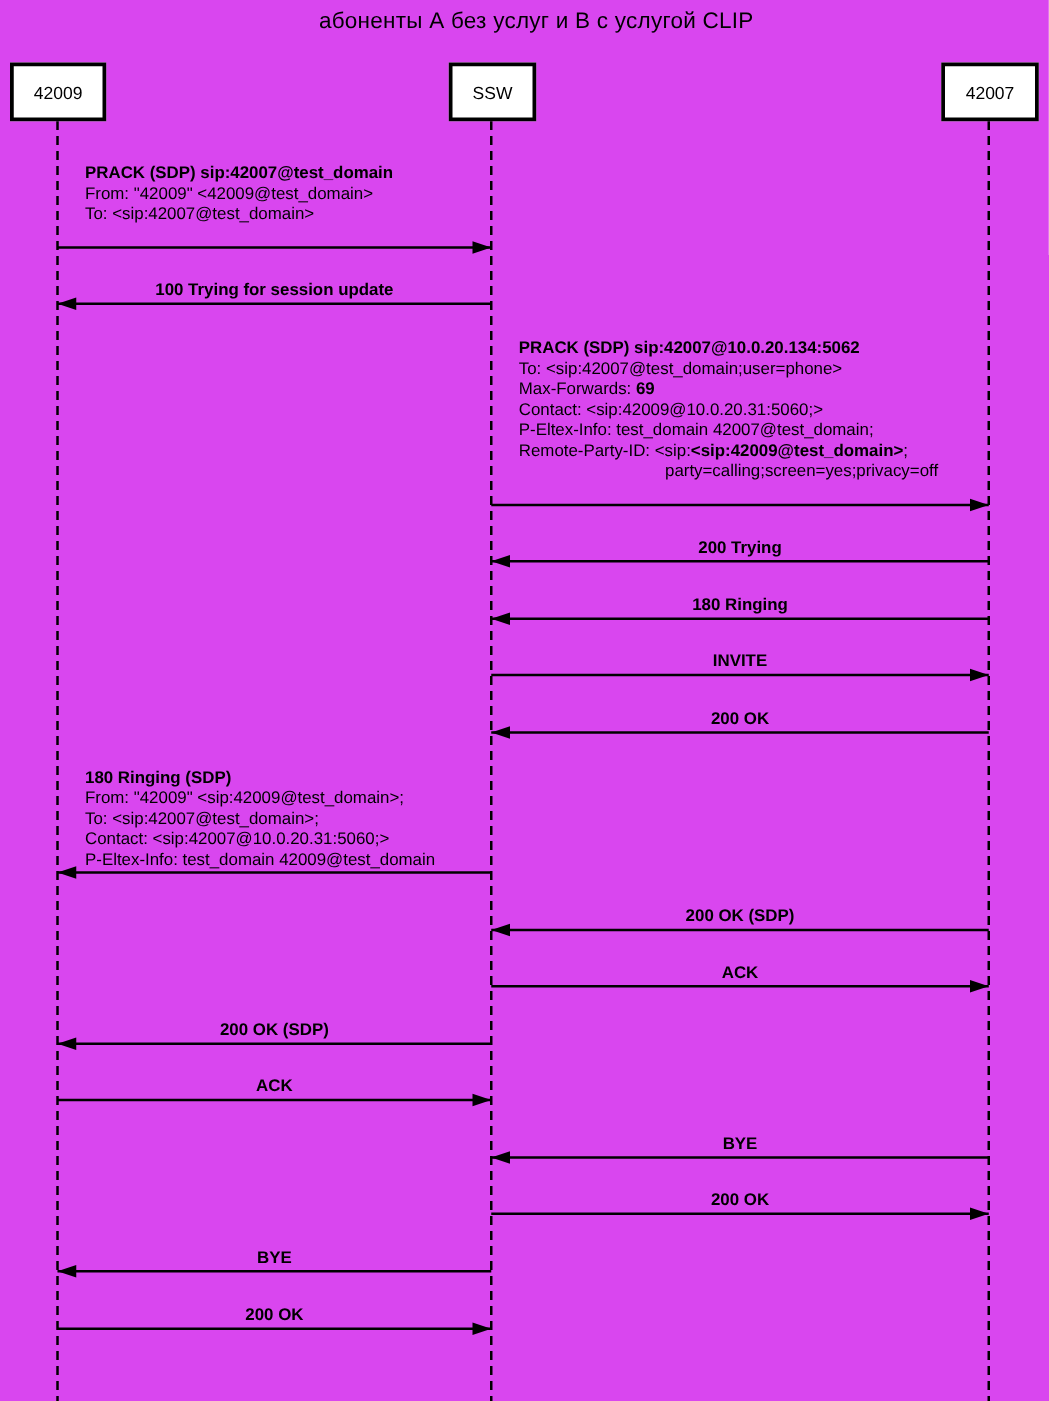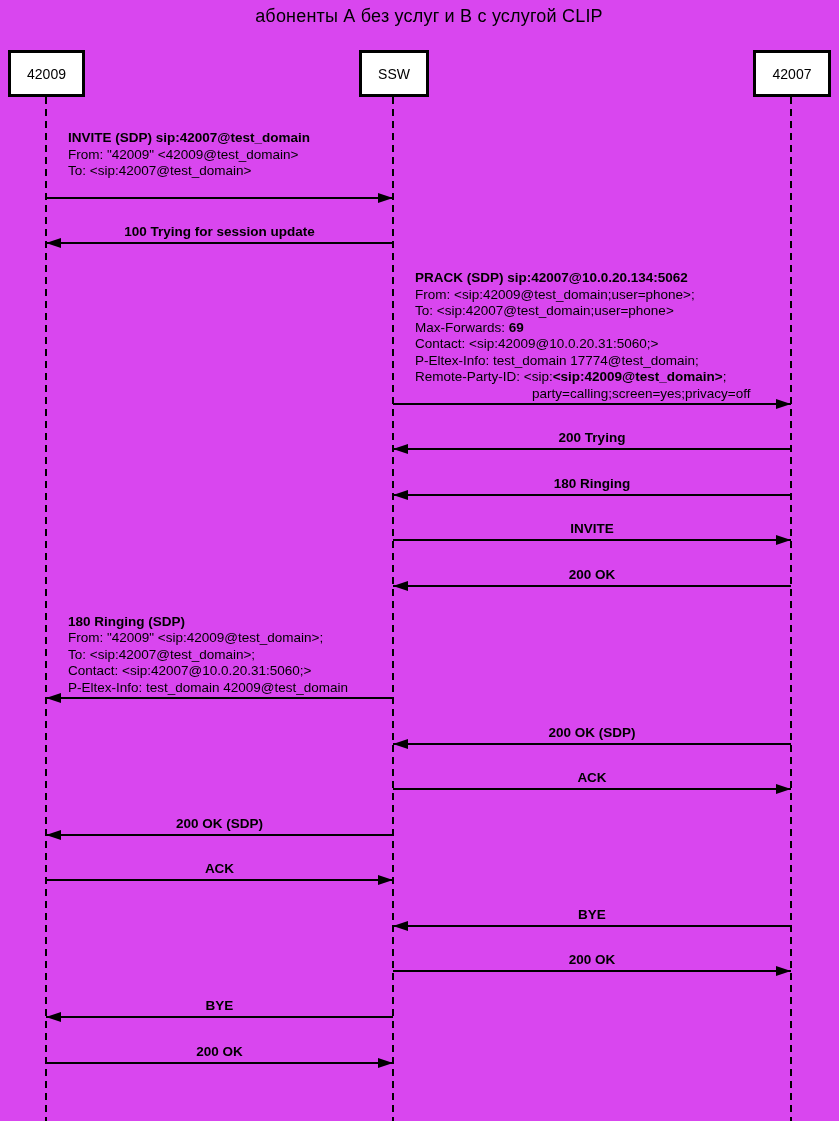--- a/index.html
+++ b/index.html
@@ -94,36 +94,35 @@
   </div>
 
   <div class="lifeline lifeline-a"></div>
   <div class="lifeline lifeline-s"></div>
   <div class="lifeline lifeline-b"></div>
 
   <div id="messages">
       <div class="msg-line" style="left: 46px; width: 347px; top: 197px;"></div>
       <div class="arrowhead dir-right" style="top: 192.5px; left: 378px;"></div>
       <div class="msg-block" style="left: 68px; top: 130px;">
-        <span class="hline"><b>INVITE (SDP) sip:42007@test_domain</b></span>
+        <span class="hline"><b>PRACK (SDP) sip:42007@test_domain</b></span>
         <span class="hline">From: "42009" &lt;42009@test_domain&gt;</span>
         <span class="hline">To: &lt;sip:42007@test_domain&gt;</span>
       </div>
       <div class="msg-line" style="left: 46px; width: 347px; top: 242px;"></div>
       <div class="arrowhead dir-left" style="top: 237.5px; left: 46px;"></div>
       <div class="msg-label" style="left: 46px; width: 347px; top: 224px;">100 Trying for session update</div>
       <div class="msg-line" style="left: 393px; width: 398px; top: 403px;"></div>
       <div class="arrowhead dir-right" style="top: 398.5px; left: 776px;"></div>
       <div class="msg-block" style="left: 415px; top: 270px;">
         <span class="hline"><b>PRACK (SDP) sip:42007@10.0.20.134:5062</b></span>
-        <span class="hline">From: &lt;sip:42009@test_domain;user=phone&gt;;</span>
         <span class="hline">To: &lt;sip:42007@test_domain;user=phone&gt;</span>
         <span class="hline">Max-Forwards: <b>69</b></span>
         <span class="hline">Contact: &lt;sip:42009@10.0.20.31:5060;&gt;</span>
-        <span class="hline">P-Eltex-Info: test_domain 17774@test_domain;</span>
+        <span class="hline">P-Eltex-Info: test_domain 42007@test_domain;</span>
         <span class="hline">Remote-Party-ID: &lt;sip:<b>&lt;sip:42009@test_domain&gt;</b>;</span>
         <span class="hline" style="padding-left: 117px;">party=calling;screen=yes;privacy=off</span>
       </div>
       <div class="msg-line" style="left: 393px; width: 398px; top: 448px;"></div>
       <div class="arrowhead dir-left" style="top: 443.5px; left: 393px;"></div>
       <div class="msg-label" style="left: 393px; width: 398px; top: 430px;">200 Trying</div>
       <div class="msg-line" style="left: 393px; width: 398px; top: 494px;"></div>
       <div class="arrowhead dir-left" style="top: 489.5px; left: 393px;"></div>
       <div class="msg-label" style="left: 393px; width: 398px; top: 476px;">180 Ringing</div>
       <div class="msg-line" style="left: 393px; width: 398px; top: 539px;"></div>

